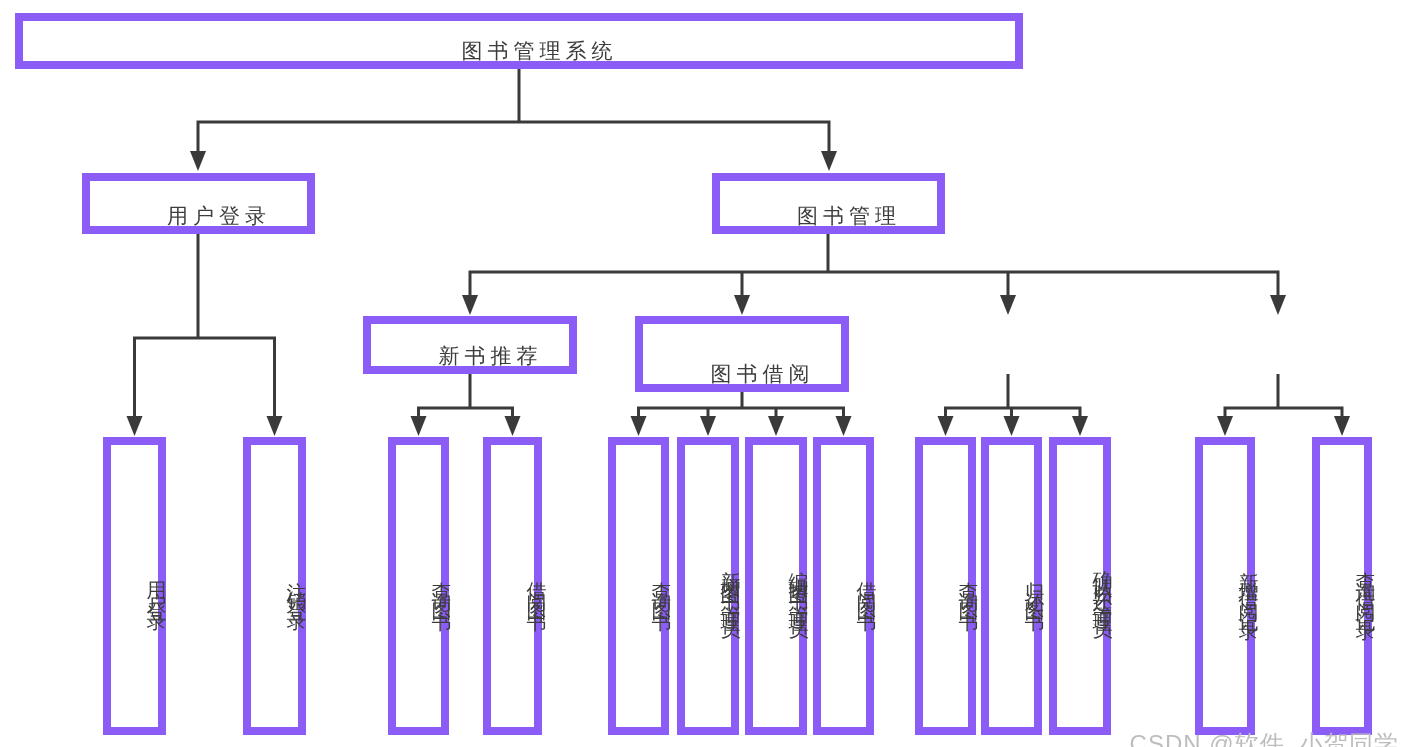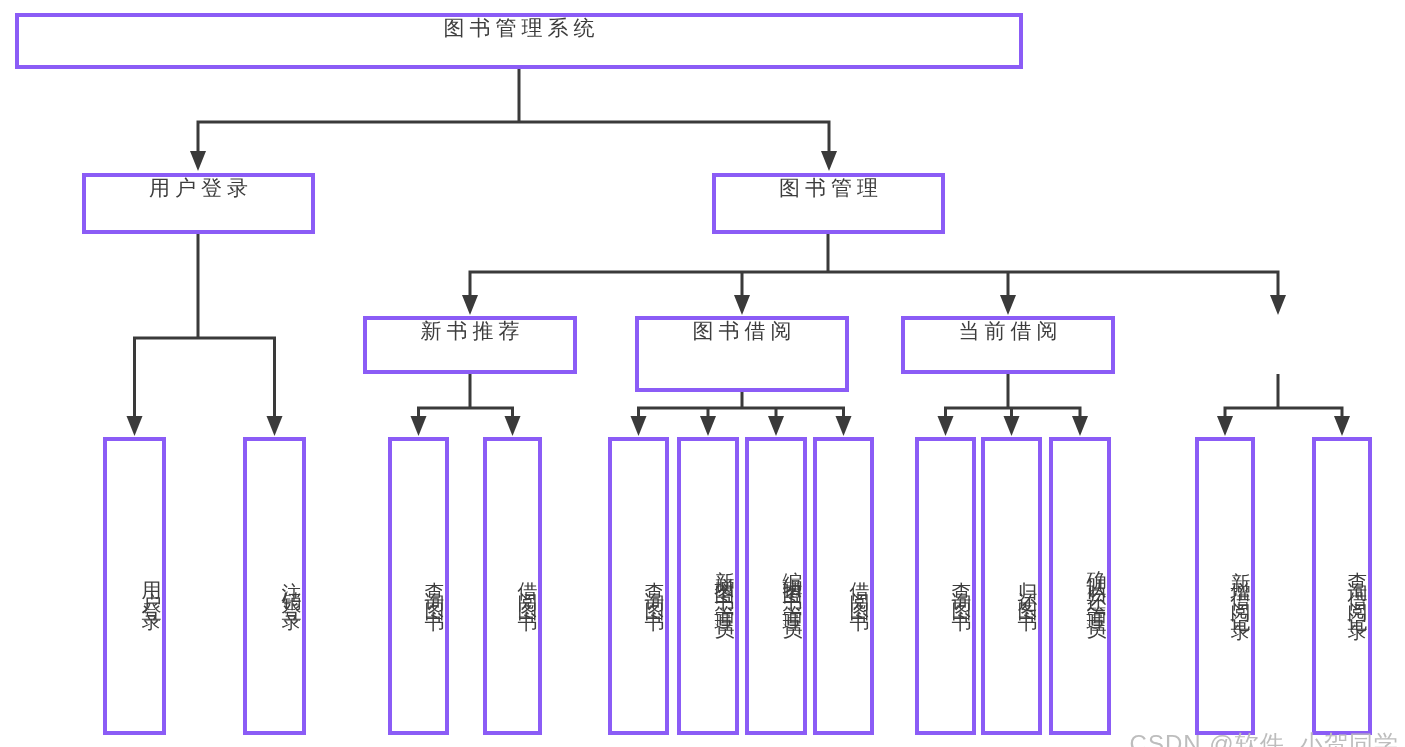--- a/index.html
+++ b/index.html
@@ -7,25 +7,26 @@
     position:relative;
     width:1405px;height:747px;
     background:#ffffff;
     overflow:hidden;
     font-family:"Liberation Sans","DejaVu Sans",sans-serif;
   }
   .connectors{position:absolute;left:0;top:0;width:1405px;height:747px;}
   .hbox,.vbox{
     position:absolute;
     box-sizing:border-box;
-    border:4px solid #8b5cf6;
+    border:8px solid #8b5cf6;
     background:#ffffff;
-    display:flex;align-items:flex-start;justify-content:center;
+    display:flex;align-items:flex-end;justify-content:center;
     color:#3d3d3d;
     text-align:center;
+    padding-left:36px;
   }
   .hbox{font-size:21px;letter-spacing:5px;line-height:1;}
   .hbox .lbl{text-indent:5px;}
   .vbox{
     writing-mode:vertical-rl;
     text-orientation:mixed;
     font-size:20px;
     letter-spacing:10px;
     line-height:1;
   }
@@ -87,23 +88,20 @@
   <div class="hbox" style="left:712px;top:173px;width:233px;height:61px">
     <span class="lbl">图书管理</span>
   </div>
 
   <div class="hbox" style="left:363px;top:316px;width:214px;height:58px">
     <span class="lbl">新书推荐</span>
   </div>
   <div class="hbox" style="left:635px;top:316px;width:214px;height:76px">
     <span class="lbl">图书借阅</span>
   </div>
-  <div class="hbox" style="left:901px;top:316px;width:214px;height:58px">
-    <span class="lbl">当前借阅</span>
-  </div>
 
   <div class="vbox" style="left:103px;top:437px;width:63px;height:298px">
     <span>用户登录</span>
   </div>
   <div class="vbox" style="left:243px;top:437px;width:63px;height:298px">
     <span>注销登录</span>
   </div>
 
   <div class="vbox" style="left:388px;top:437px;width:61px;height:298px">
     <span>查询图书</span>

